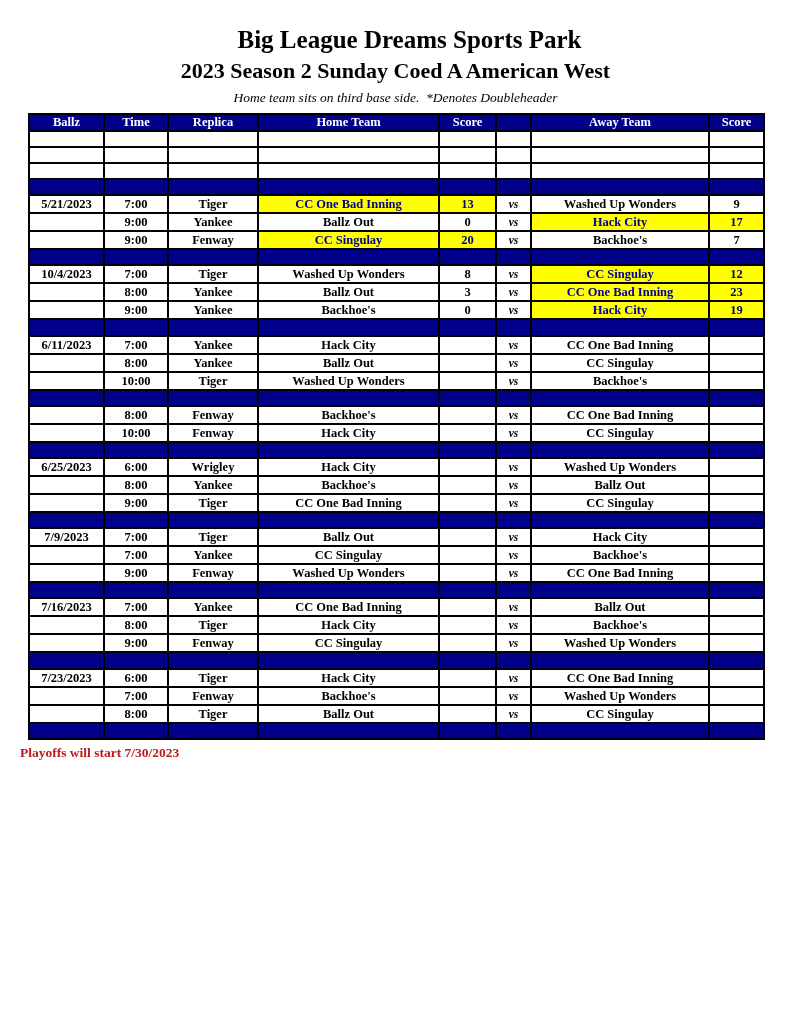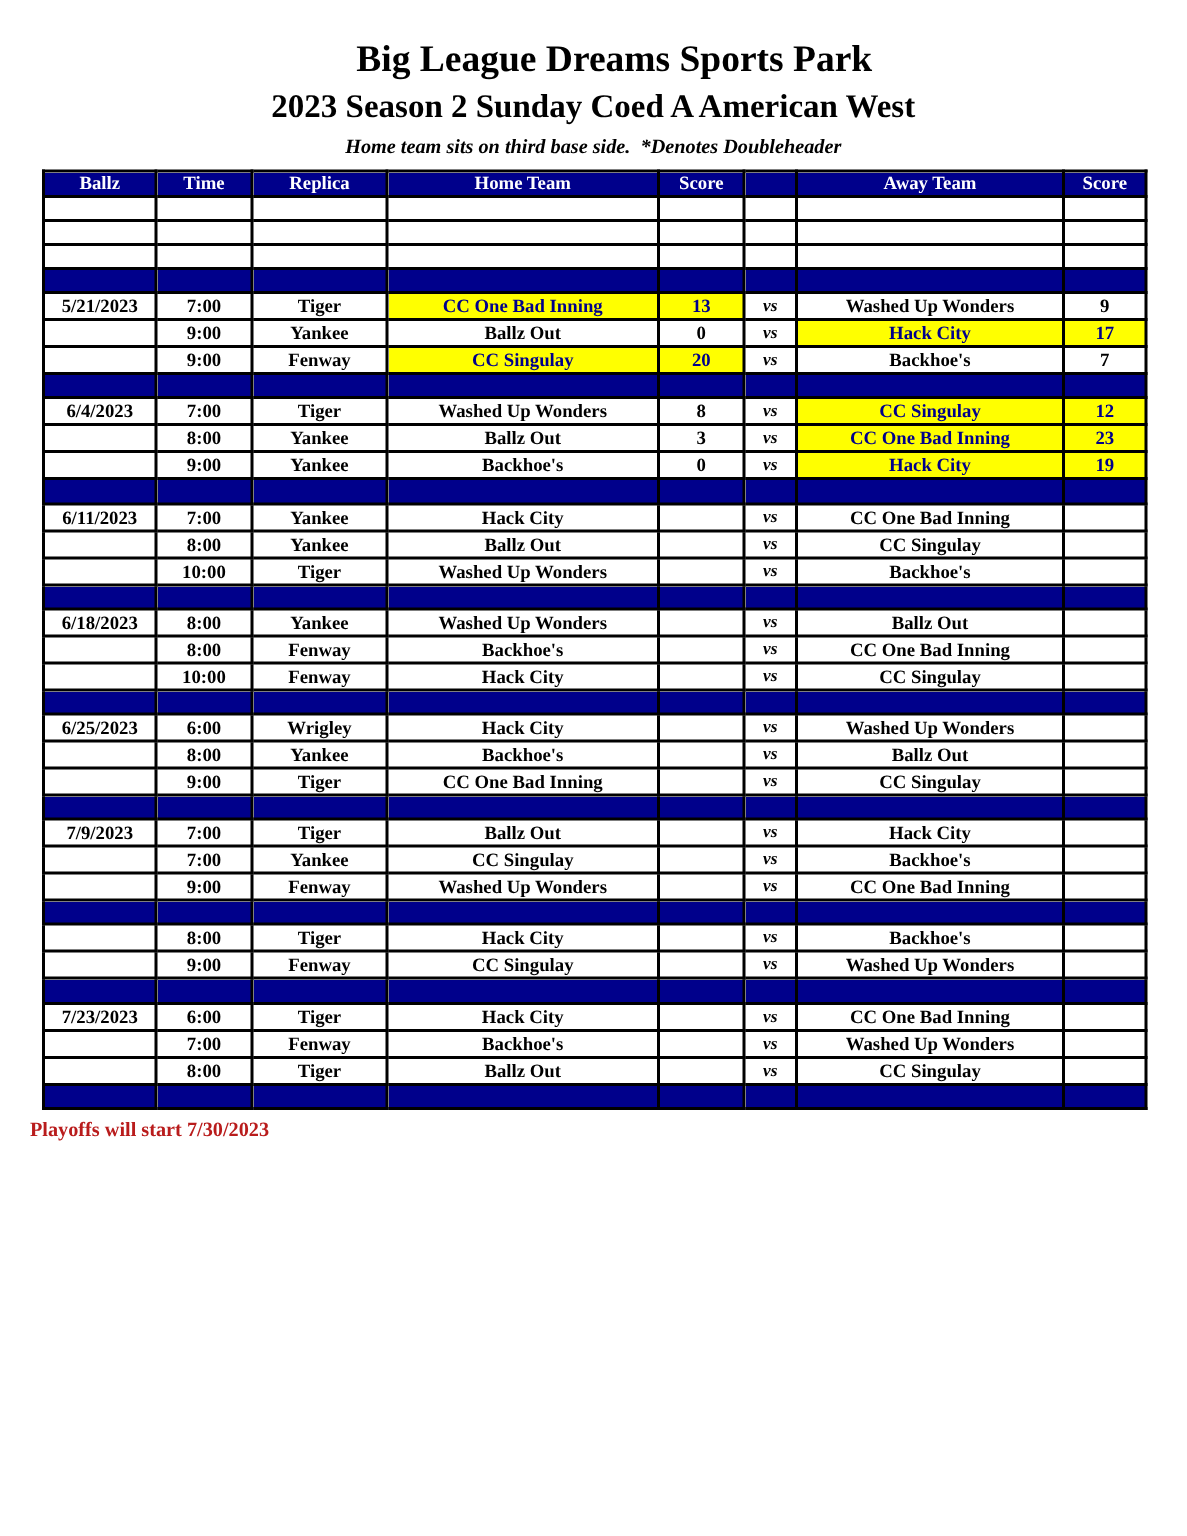--- a/index.html
+++ b/index.html
@@ -3,21 +3,21 @@
 <meta charset="utf-8">
 <style>
   :root { --navy:#00008B; --hl:#FFFF00; }
   * { margin:0; padding:0; box-sizing:border-box; }
   html,body { background:#ffffff; }
   body { width:791px; height:1024px; font-family:"Liberation Serif","DejaVu Serif",serif; }
   .page { position:relative; width:791px; height:1024px; background:#fff; overflow:hidden; }
 
   .title    { text-align:center; padding-top:27px; font-size:25px; font-weight:bold; color:#000; line-height:1.0;padding-left:28px; }
   .subtitle { text-align:center; margin-top:8px;  font-size:22px; font-weight:bold; color:#000; line-height:1.0; }
-  .note     { text-align:center; margin-top:9px;  font-size:13.5px; font-weight:bold; font-style:italic; color:#000; line-height:1.0; }
+  .note     { text-align:center; margin-top:9px;  font-size:13.5px; font-weight:normal; font-style:italic; color:#000; line-height:1.0; }
 
   table.sched { border-collapse:collapse; table-layout:fixed; width:735px; margin:8px 0 0 28px; border:2px solid #000; }
   .sched col.c-date  { width:75px; }
   .sched col.c-time  { width:64px; }
   .sched col.c-rep   { width:90px; }
   .sched col.c-home  { width:181px; }
   .sched col.c-hs    { width:57px; }
   .sched col.c-vs    { width:35px; }
   .sched col.c-away  { width:178px; }
   .sched col.c-as    { width:55px; }
@@ -139,21 +139,21 @@
           <td></td>
           <td></td>
           <td></td>
           <td></td>
           <td></td>
           <td></td>
           <td></td>
           <td></td>
         </tr>
         <tr>
-          <td>6/4/2023</td>
+          <td>10/4/2023</td>
           <td>7:00</td>
           <td>Tiger</td>
           <td>Washed Up Wonders</td>
           <td>8</td>
           <td class="vs">vs</td>
           <td class="win">CC Singulay</td>
           <td class="win">12</td>
         </tr>
         <tr>
           <td></td>
@@ -216,30 +216,20 @@
           <td></td>
         </tr>
         <tr class="sep">
           <td></td>
           <td></td>
           <td></td>
           <td></td>
           <td></td>
           <td></td>
           <td></td>
-          <td></td>
-        </tr>
-        <tr>
-          <td>6/18/2023</td>
-          <td>8:00</td>
-          <td>Yankee</td>
-          <td>Washed Up Wonders</td>
-          <td></td>
-          <td class="vs">vs</td>
-          <td>Ballz Out</td>
           <td></td>
         </tr>
         <tr>
           <td></td>
           <td>8:00</td>
           <td>Fenway</td>
           <td>Backhoe's</td>
           <td></td>
           <td class="vs">vs</td>
           <td>CC One Bad Inning</td>
@@ -339,20 +329,30 @@
           <td></td>
           <td></td>
           <td></td>
           <td></td>
           <td></td>
           <td></td>
           <td></td>
           <td></td>
         </tr>
         <tr>
+          <td>7/16/2023</td>
+          <td>7:00</td>
+          <td>Yankee</td>
+          <td>CC One Bad Inning</td>
+          <td></td>
+          <td class="vs">vs</td>
+          <td>Ballz Out</td>
+          <td></td>
+        </tr>
+        <tr>
           <td></td>
           <td>8:00</td>
           <td>Tiger</td>
           <td>Hack City</td>
           <td></td>
           <td class="vs">vs</td>
           <td>Backhoe's</td>
           <td></td>
         </tr>
         <tr>

